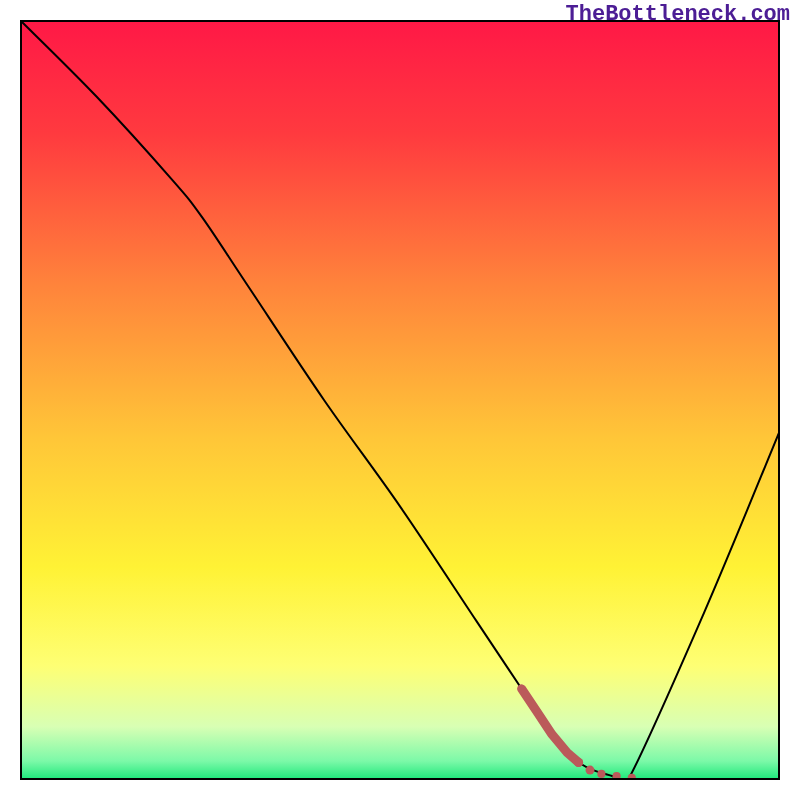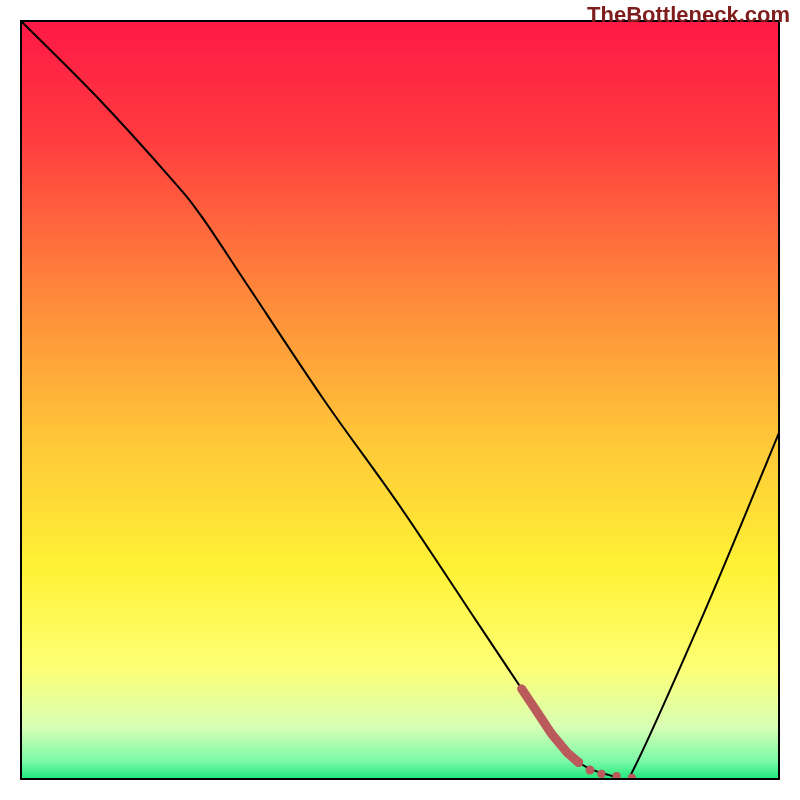--- a/index.html
+++ b/index.html
@@ -15,23 +15,24 @@
     position: relative;
     width: 800px;
     height: 800px;
   }
   .watermark {
     position: absolute;
     top: 2px;
     right: 10px;
     font-size: 22px;
     font-weight: bold;
-    color: #7f1d1d;
+    color: #4c1d95;
     letter-spacing: 0px;
     z-index: 5;
+    font-family: Liberation Mono, monospace;
   }
   .plot-area {
     position: absolute;
     left: 20px;
     top: 20px;
     width: 760px;
     height: 760px;
     box-sizing: border-box;
   }
   svg {

